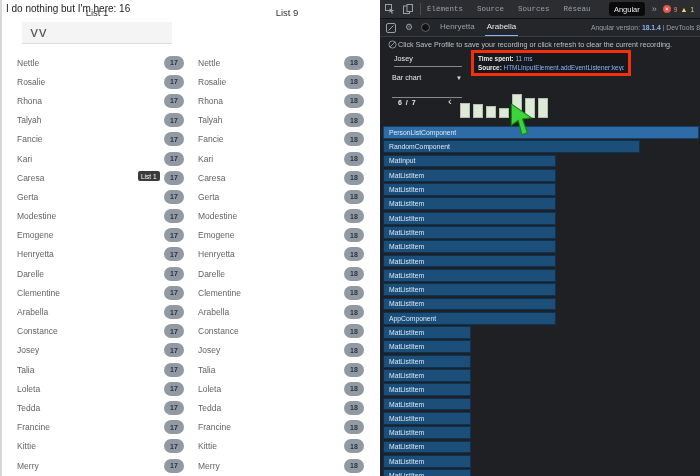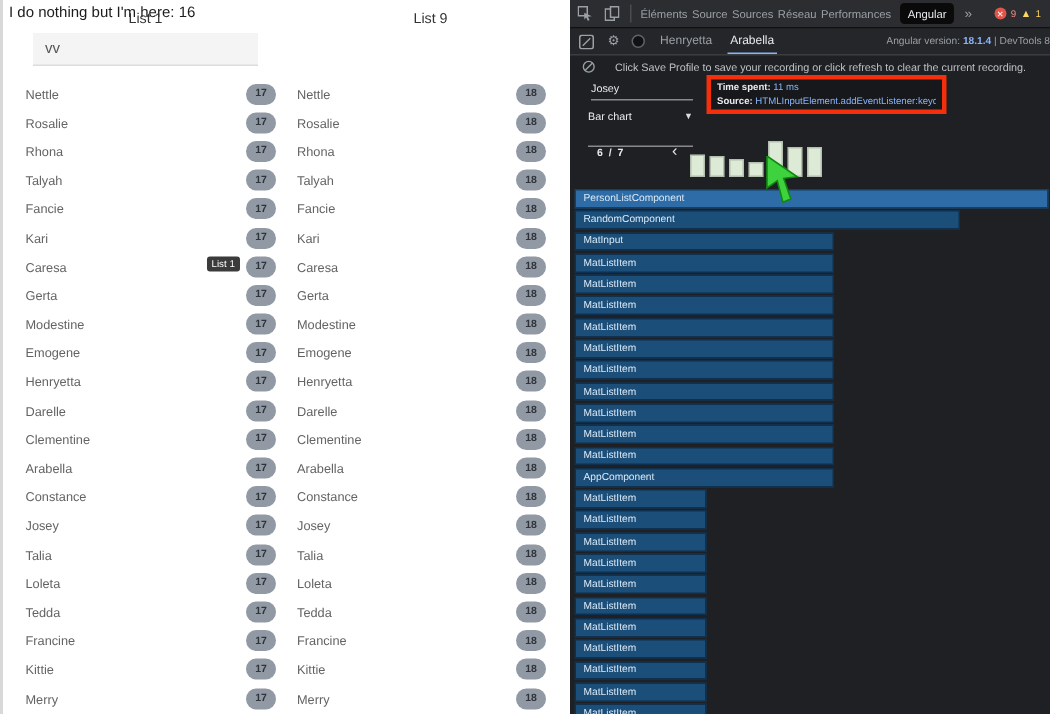--- a/index.html
+++ b/index.html
@@ -10,22 +10,22 @@
   
   .left-pane { position:absolute; left:0; top:0; width:380px; height:476px;
     background:#fff; border-left:2px solid #d8d8d8; overflow:hidden; }
   .top-note { position:absolute; left:4px; top:3px; font-size:10px; color:#1c1c1c; }
   .list-col { position:absolute; top:0; width:190px; height:476px; }
   .col1 { left:0; } .col2 { left:190px; }
   .list-title { position:absolute; left:20px; top:7px; width:150px; text-align:center;
     font-size:9.5px; color:#333; }
   .member-input { position:absolute; left:20px; top:22px; width:150px; height:22px;
     background:#f4f4f4; border:none; border-bottom:1px solid #dcdcdc;
-    font-size:10px; color:#555; padding:0 8px; outline:none;
-    font-family:Liberation Sans, sans-serif; }
+    font-size:14px; color:#555; padding:0 8px; outline:none;
+    font-family:Liberation Mono, monospace; }
   .member-input::placeholder { color:#a4a4a4; }
   .rows { position:absolute; left:0; top:53px; right:0; bottom:0; overflow:hidden;
     display:flex; flex-direction:column; }
   .mrow { height:19.2px; flex:none; display:flex; align-items:center;
     justify-content:space-between; }
   .col1 .mrow { padding:0 8px 0 15px; }
   .col2 .mrow { padding:0 18px 0 6px; }
   .mname { font-size:8.5px; color:#636363; }
   .badge { min-width:20px; height:14px; border-radius:10px;
     background:var(--badge-gray,#9199a4); color:#2f343b; font-size:7px; font-weight:bold;
@@ -34,21 +34,21 @@
     font-size:6.5px; padding:1.5px 3px; border-radius:2px; z-index:5; }
 
   
   .devtools { position:absolute; left:380px; top:0; width:320px; height:476px;
     background:#1e2023; color:#9aa0a6; }
   .dt-row1 { height:19px; background:#2b2d30; border-bottom:1px solid #101113;
     display:flex; align-items:center; gap:6px; padding:0 4px; }
   .icon-btn { display:inline-flex; align-items:center; justify-content:center;
     width:12px; height:12px; flex:none; }
   .sep { width:1px; height:12px; background:#4a4d50; flex:none; }
-  .tabs-main { display:flex; gap:3px; white-space:nowrap; overflow:hidden; }
+  .tabs-main { display:flex; gap:14px; white-space:nowrap; overflow:hidden;font-family:Liberation Mono, monospace; }
   .tab { font-size:7.5px; color:#9aa0a6; cursor:default; white-space:nowrap; }
   .tab-angular { font-size:7.5px; color:#e8eaed; background:#0a0a0b;
     padding:2.5px 5px; border-radius:3px; white-space:nowrap; }
   .overflow-chev { font-size:9px; color:#9aa0a6; margin-left:1px; }
   .badges-right { display:flex; align-items:center; gap:3px; margin-left:auto; padding-right:2px; }
   .errdot { width:8px; height:8px; border-radius:50%; background:#e15449; color:#fff;
     font-size:5.5px; display:flex; align-items:center; justify-content:center; font-style:normal; }
   .errnum { font-size:6.5px; color:#f28b82; }
   .warntri { font-size:7px; color:#fdd663; line-height:1; }
   .warnnum { font-size:6.5px; color:#fdd663; }
@@ -58,21 +58,21 @@
   .gear { font-size:9px; color:#9aa0a6; line-height:1; }
   .dark-circle { width:9px; height:9px; border-radius:50%; background:#101112;
     border:1px solid #5f6368; }
   .ng-tab { font-size:8px; color:#9aa0a6; height:18px; display:flex; align-items:center;
     border-bottom:2px solid transparent; padding:0 2px; }
   .ng-tab.active { color:#e8eaed; border-bottom:2px solid var(--accent-blue,#8ab4f8); }
   .version { margin-left:auto; font-size:6.8px; color:#9aa0a6; white-space:nowrap;
     overflow:hidden; max-width:118px; }
   .version b { color:var(--accent-blue,#8ab4f8); font-weight:bold; }
 
-  .dt-msg { height:13px; display:flex; align-items:center; gap:12px; padding-left:6px;
+  .dt-msg { height:13px; display:flex; align-items:center; gap:0; padding-left:6px;
     font-size:7.2px; color:#bdc1c6; margin-top:1px; }
 
   .filter-group { position:absolute; left:14px; top:54px; width:68px; }
   .filter-label { font-size:7.2px; color:#e8eaed; }
   .u-line { border-bottom:1px solid #87898c; margin-top:3px; width:68px; }
   .select-group { position:absolute; left:12px; top:73px; width:70px;
     border-bottom:1px solid #87898c; padding-bottom:15px;
     display:flex; align-items:center; justify-content:space-between; }
   .select-label { font-size:7.2px; color:#e8eaed; }
   .select-caret { font-size:6px; color:#dadce0; }

